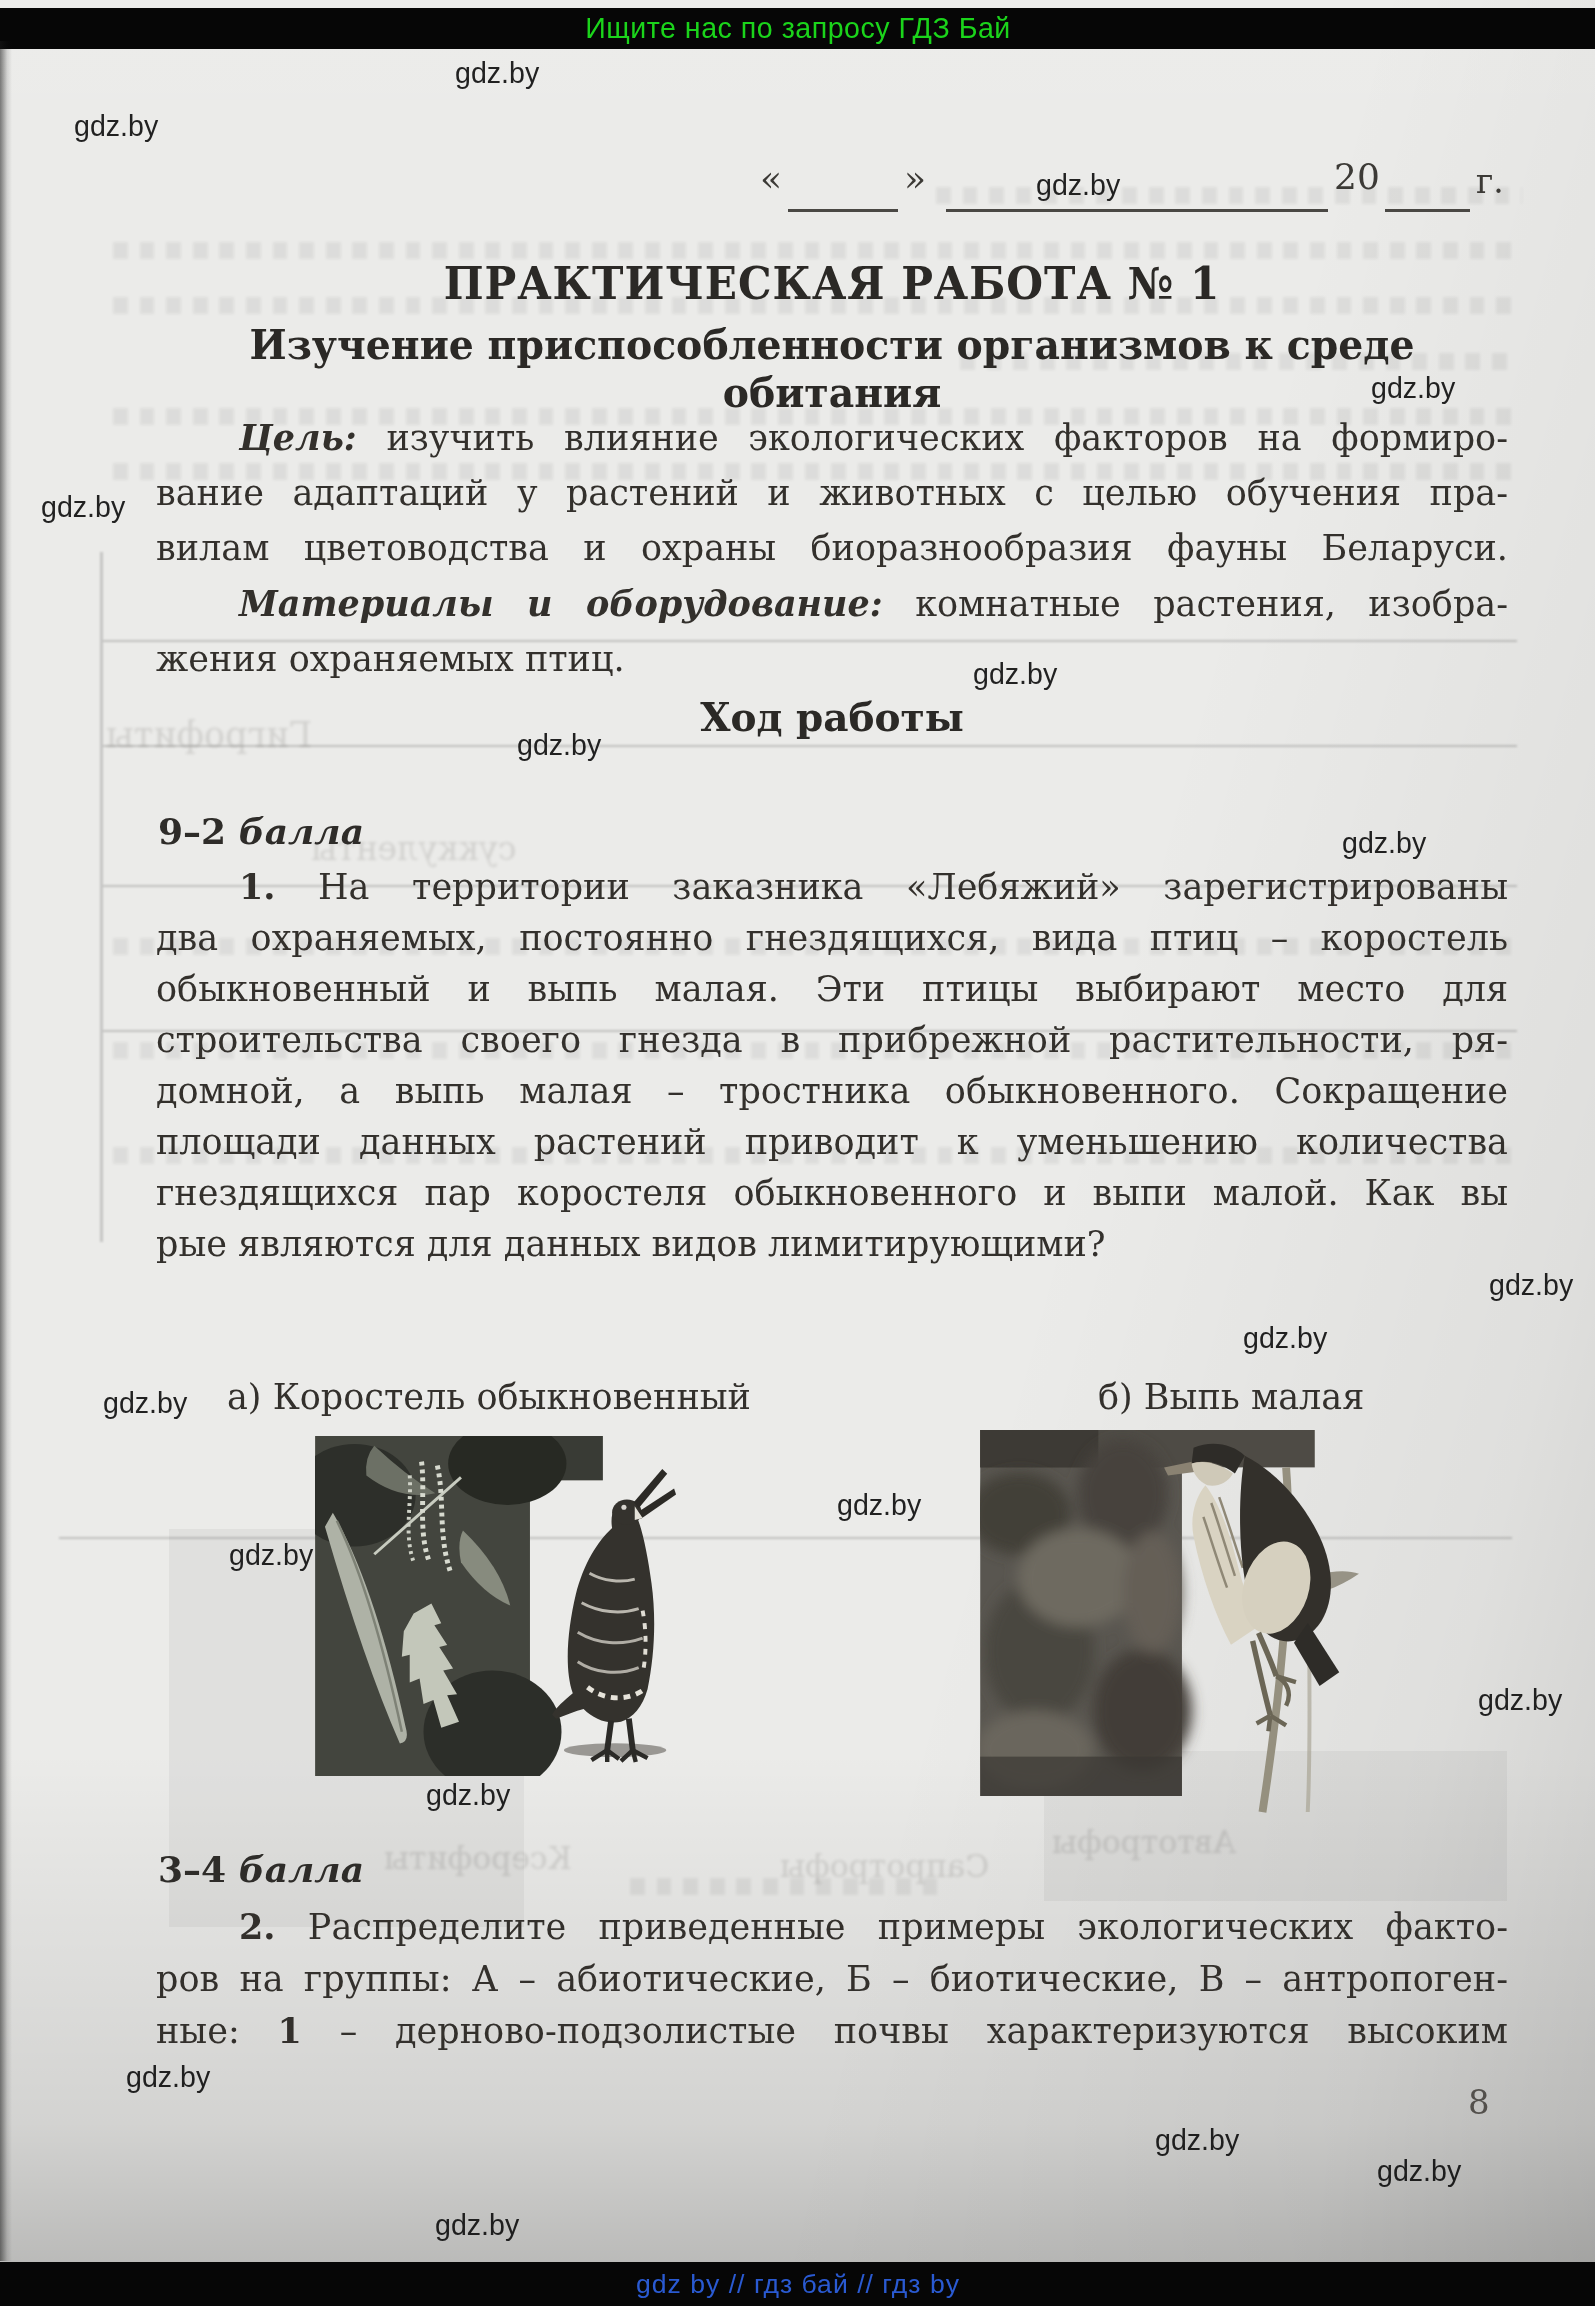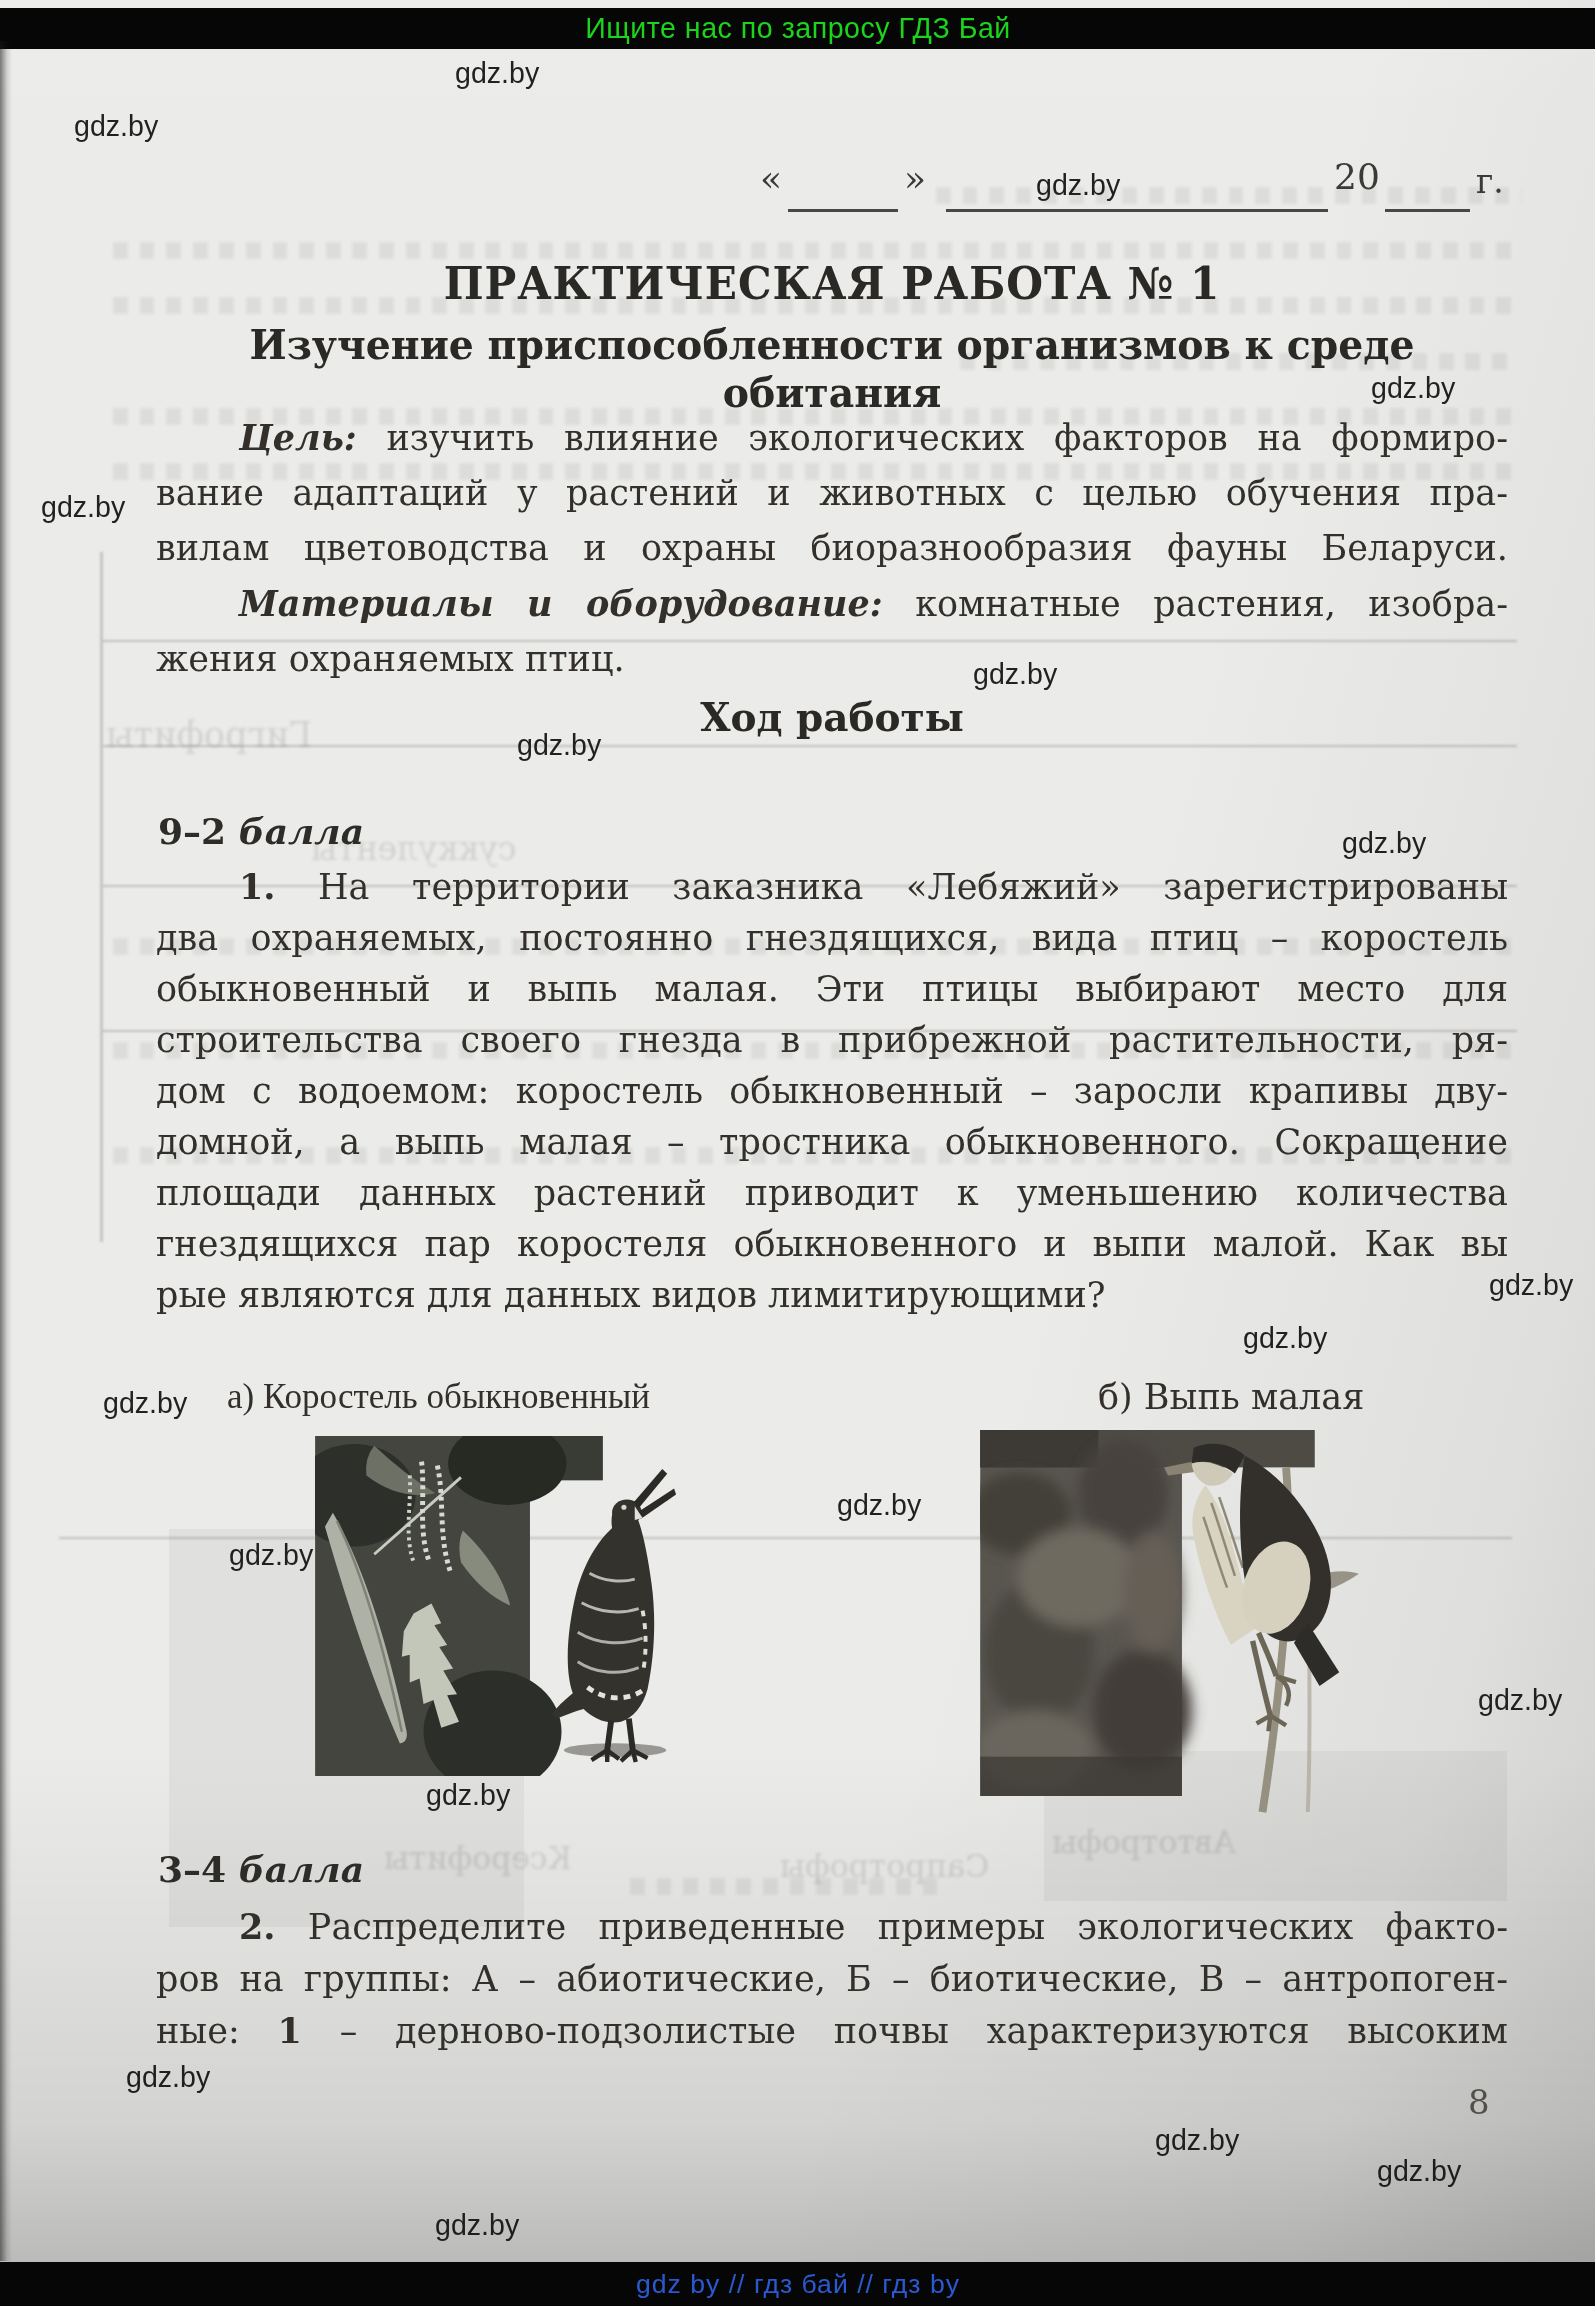--- a/index.html
+++ b/index.html
@@ -29,21 +29,21 @@
   #task2-para{top:1901px;line-height:52px;}
   .tline{white-space:normal;}
   .fill{text-align:justify;text-align-last:justify;}
   .indent{text-indent:83px;}
   .bd{font-weight:bold;} .it{font-style:italic;}
   #work-heading{position:absolute;left:156px;width:1352px;top:694px;text-align:center;
                 font-size:39px;font-weight:bold;color:#2b2926;}
   .score{position:absolute;left:158px;font-size:36px;font-weight:bold;color:#2e2c29;}
   #score-1{top:810px;} #score-2{top:1848px;}
   .caption{position:absolute;top:1377px;font-size:35px;color:#33302c;}
-  #caption-a{left:227px;font-family:Liberation Serif, serif;} #caption-b{left:1098px;}
+  #caption-a{left:227px;} #caption-b{left:1098px;}
   .fig{position:absolute;}
   #page-number{position:absolute;left:1468px;top:2082px;font-size:34px;color:#53504c;}
   .bleed-line{position:absolute;border-bottom:2px solid rgba(50,50,50,0.22);filter:blur(1px);}
   .bleed-v{position:absolute;width:3px;background:rgba(50,50,50,0.20);filter:blur(1px);}
   .bleed-stripe{position:absolute;height:16.7px;opacity:.07;filter:blur(1.6px);
      background:repeating-linear-gradient(90deg,#2e2e2e 0 14.8px, transparent 14.8px 26.6px);}
   .bleed-word{position:absolute;font-family:"DejaVu Serif",serif;color:#4a4742;opacity:.16;
      transform:scaleX(-1);filter:blur(1.6px);white-space:nowrap;}
   .shade{position:absolute;background:rgba(0,0,0,0.045);}
 </style>
@@ -106,21 +106,20 @@
 
   <div id="work-heading">Ход работы</div>
 
   <div id="score-1" class="score"><span>9–2</span>&nbsp;<span class="it">балла</span></div>
 
   <div id="task1-para" class="para">
       <div class="tline fill indent"><span class="bd">1.</span><span> На территории заказника «Лебяжий» зарегистрированы</span></div>
       <div class="tline fill"><span>два охраняемых, постоянно гнездящихся, вида птиц – коростель</span></div>
       <div class="tline fill"><span>обыкновенный и выпь малая. Эти птицы выбирают место для</span></div>
       <div class="tline fill"><span>строительства своего гнезда в прибрежной растительности, ря-</span></div>
-      <div class="tline fill"><span>дом с водоемом: коростель обыкновенный – заросли крапивы дву-</span></div>
       <div class="tline fill"><span>домной, а выпь малая – тростника обыкновенного. Сокращение</span></div>
       <div class="tline fill"><span>площади данных растений приводит к уменьшению количества</span></div>
       <div class="tline fill"><span>гнездящихся пар коростеля обыкновенного и выпи малой. Как вы</span></div>
       <div class="tline"><span>рые являются для данных видов лимитирующими?</span></div>
     </div>
 
   <div id="caption-a" class="caption">а) Коростель обыкновенный</div>
   <div id="caption-b" class="caption">б) Выпь малая</div>
 
   <svg class="fig" style="left:315px;top:1436px;" width="288" height="340" viewBox="0 0 292 345">

